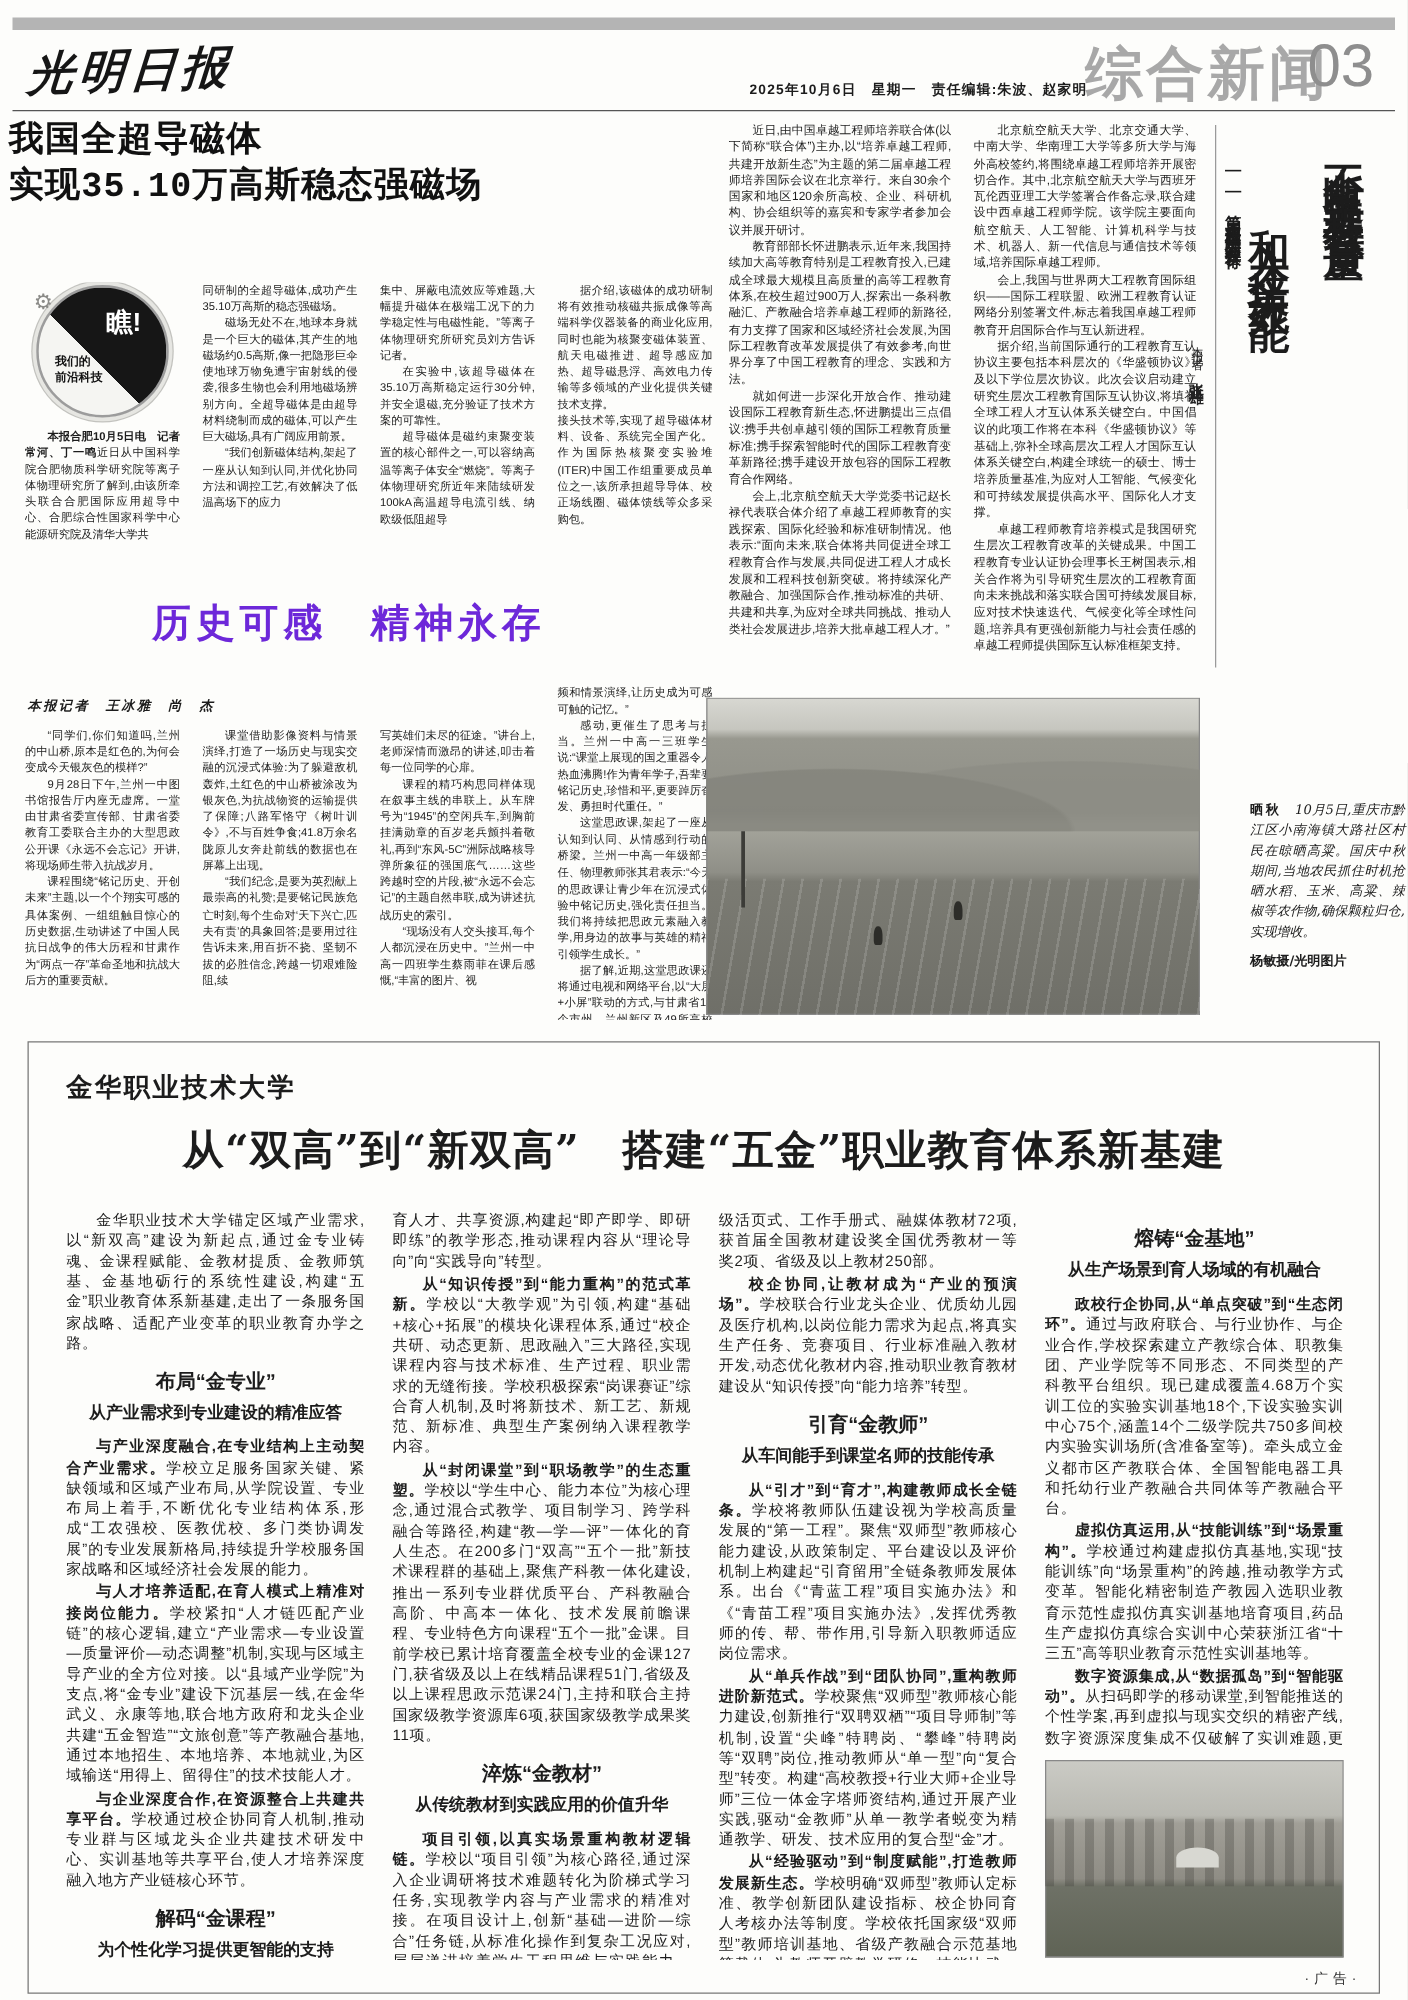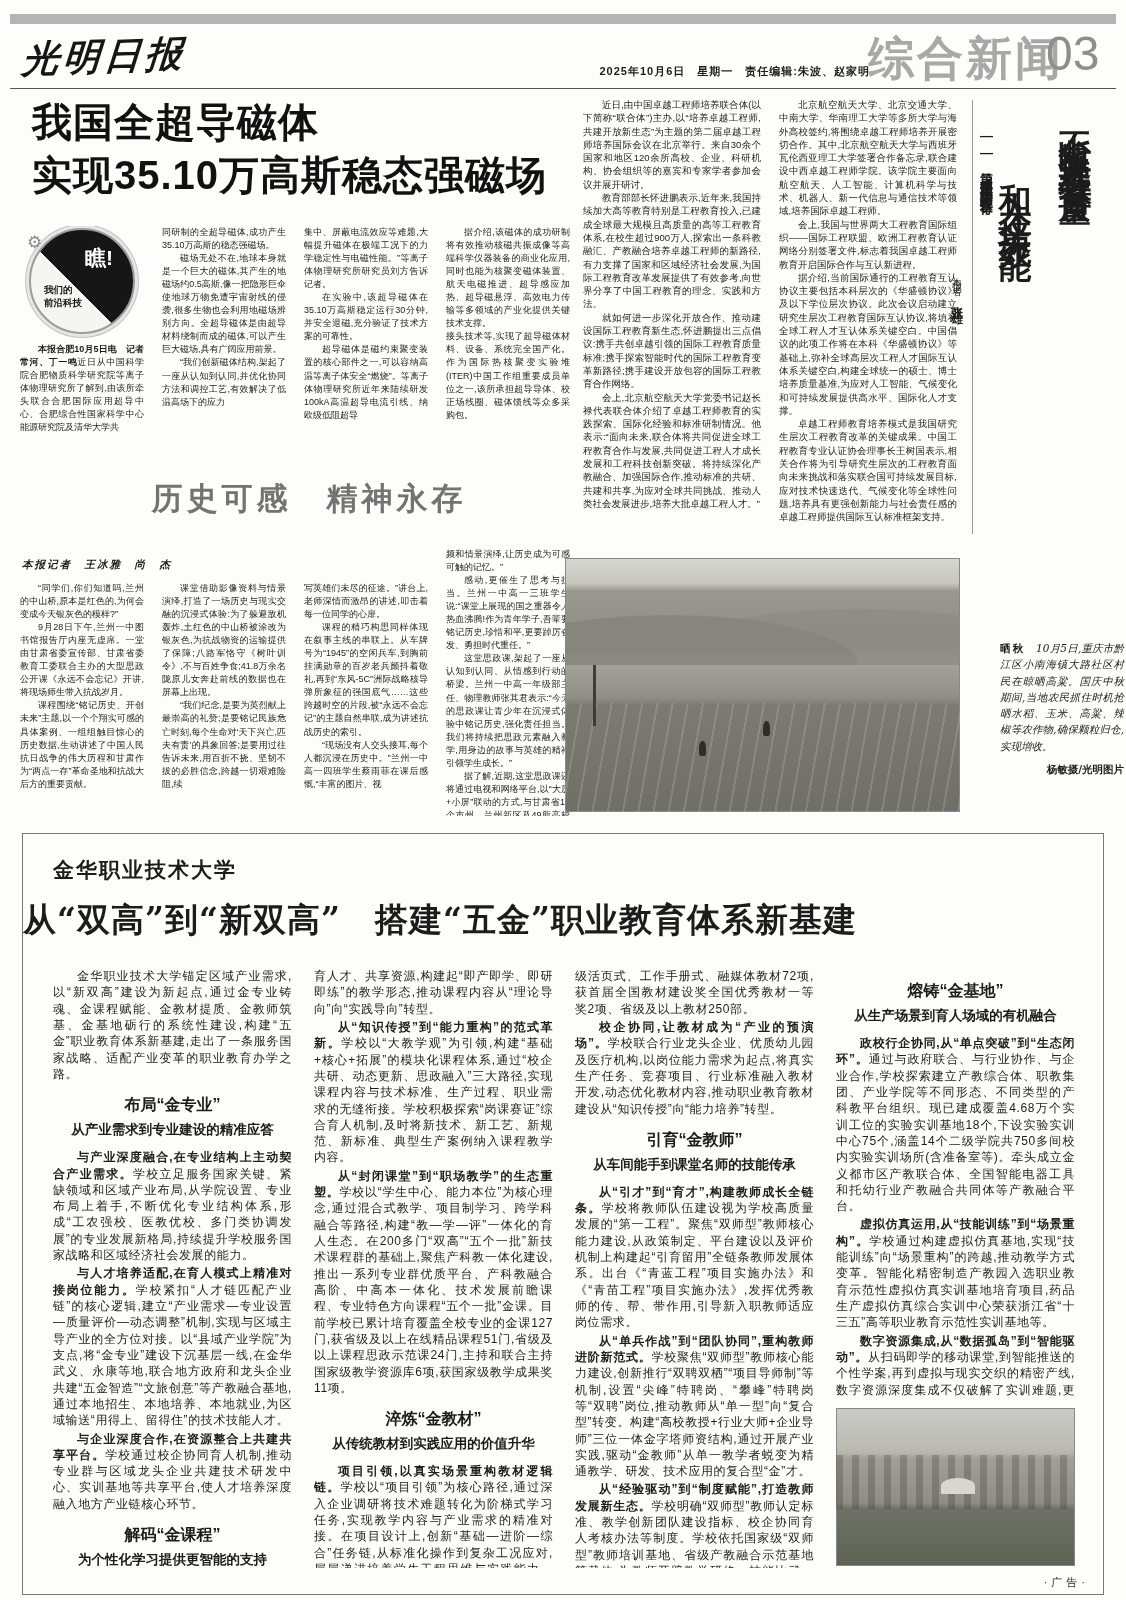--- a/index.html
+++ b/index.html
@@ -22,36 +22,36 @@
   #mast-rule { position:absolute; left:10px; top:88px; width:1106px; height:1px; background:#555; }
 
   
   .news-cols { position:absolute; display:flex; }
   .ncol { overflow:hidden; }
   .ncol .bp { font-size:9px; line-height:1.45; text-align:justify; text-indent:2em; margin:0; }
   .ncol .bp.noind { text-indent:0; }
   .ncol .bp b { font-weight:700; }
 
   
-  #art1-headline { position:absolute; left:32px; top:96px; width:552px;
-    font-family:Liberation Sans, sans-serif; font-weight:900; color:#111; line-height:1.32;
-    font-size:40px; letter-spacing:1px; }
+  #art1-headline { position:absolute; left:7px; top:96px; width:552px;
+    font-family:Liberation Mono, monospace; font-weight:900; color:#111; line-height:1.32;
+    font-size:28px; letter-spacing:1px; }
   #art1-cols { left:20px; top:226px; width:552px; height:240px; gap:18px; }
   #art1-cols .ncol { width:124px; height:240px; }
   .badge { position:relative; width:106px; height:106px; margin:2px auto 9px auto;
     border-radius:50%; border:2px solid #9c9c9c;
     background:linear-gradient(45deg,#f5f5f2 44%,#161616 44%);
     box-shadow:0 0 0 3px #e6e6e2, 0 0 0 4px #c2c2be; }
   .badge-gear { position:absolute; left:-4px; top:2px; font-size:17px; color:#8b8b88; }
   .badge-main { position:absolute; right:20px; top:14px; color:#fff; font-weight:900; font-size:21px; }
   .badge-sub { position:absolute; left:13px; bottom:22px; font-size:9.5px; font-weight:800; color:#111; line-height:1.35; }
 
   
-  #art2-headline { position:absolute; left:33px; top:478px; width:552px; text-align:center;
-    font-family:"DejaVu Serif",serif; font-weight:900; font-size:31px; letter-spacing:4px; color:#737373; }
+  #art2-headline { position:absolute; left:3px; top:478px; width:552px; text-align:center;
+    font-family:"DejaVu Serif",serif; font-weight:900; font-size:31px; letter-spacing:4px; color:#6d28d9; }
   #art2-subtitle { position:absolute; left:26px; top:524px; width:540px;
     font-size:17px; font-weight:700; letter-spacing:1px; }
   #art2-byline { position:absolute; left:22px; top:558px; font-size:10.5px; font-weight:700;
     font-family:"DejaVu Serif",serif; font-style:italic; letter-spacing:2px; }
   #art2-cols { left:20px; top:582px; width:552px; height:234px; gap:18px; }
   #art2-cols .ncol { width:124px; height:234px; }
   #art2-cols .ncol.raised { margin-top:-34px; height:268px; }
 
   
   #art3-cols { left:583px; top:98px; width:374px; height:438px; gap:18px; }
@@ -75,27 +75,27 @@
     background:repeating-linear-gradient(100deg, rgba(255,255,255,.14) 0 2px, transparent 2px 15px); }
   #photo-mtn .ridge { position:absolute; left:-10%; top:8%; width:120%; height:34%;
     background:radial-gradient(ellipse at 30% 100%, #84847c 0 40%, transparent 41%),
                radial-gradient(ellipse at 70% 100%, #8d8d85 0 45%, transparent 46%); opacity:.8; }
   #photo-mtn .fig { position:absolute; width:7px; height:15px; background:#2d2d29; border-radius:45% 45% 25% 25%; }
   #photo-mtn .hoop { position:absolute; left:7%; top:42%; width:3px; height:24%; background:#3c3c38; }
   #photo-caption { position:absolute; left:1000px; top:640px; width:124px;
     font-family:"DejaVu Serif",serif; font-style:italic; font-size:10.5px; line-height:1.55;
     text-align:justify; }
   #photo-caption .cap-title { font-weight:800; font-style:normal; letter-spacing:2px; }
-  #photo-credit { text-align:right; font-weight:800; margin-top:7px; font-style:normal; }
+  #photo-credit { font-weight:800; margin-top:7px; font-style:normal; }
 
   
   #ad-box { position:absolute; left:22px; top:833px; width:1082px; height:762px;
     border:1px solid #777; background:#fdfdfb; }
   #ad-kicker { position:absolute; left:30px; top:22px; font-size:21px; font-weight:900; letter-spacing:2px; }
-  #ad-headline { position:absolute; left:0; top:64px; width:100%; 
+  #ad-headline { position:absolute; left:0; top:64px; width:100%; text-align:center;
     font-size:33px; font-weight:900; letter-spacing:1px; font-family:"DejaVu Serif",serif; }
   #ad-cols { position:absolute; left:30px; top:134px; width:1022px; height:600px; display:flex; gap:22px; }
   .ad-col { flex:1; overflow:hidden; position:relative; }
   .ad-col .bp { font-size:12px; line-height:1.36; letter-spacing:.6px; text-align:justify; text-indent:2em; margin:0 0 2px 0; }
   .ad-col .bp.noind { text-indent:0; }
   .ad-col .bp b { font-weight:800; }
   .ad-col .bhead { text-align:center; font-weight:800; margin:13px 0 10px 0; }
   .ad-col .bhead div:first-child { font-size:16px; margin-bottom:5px; }
   .ad-col .bhead div:last-child { font-size:13.5px; }
   #ad-col4-blocks { height:430px; overflow:hidden; }

